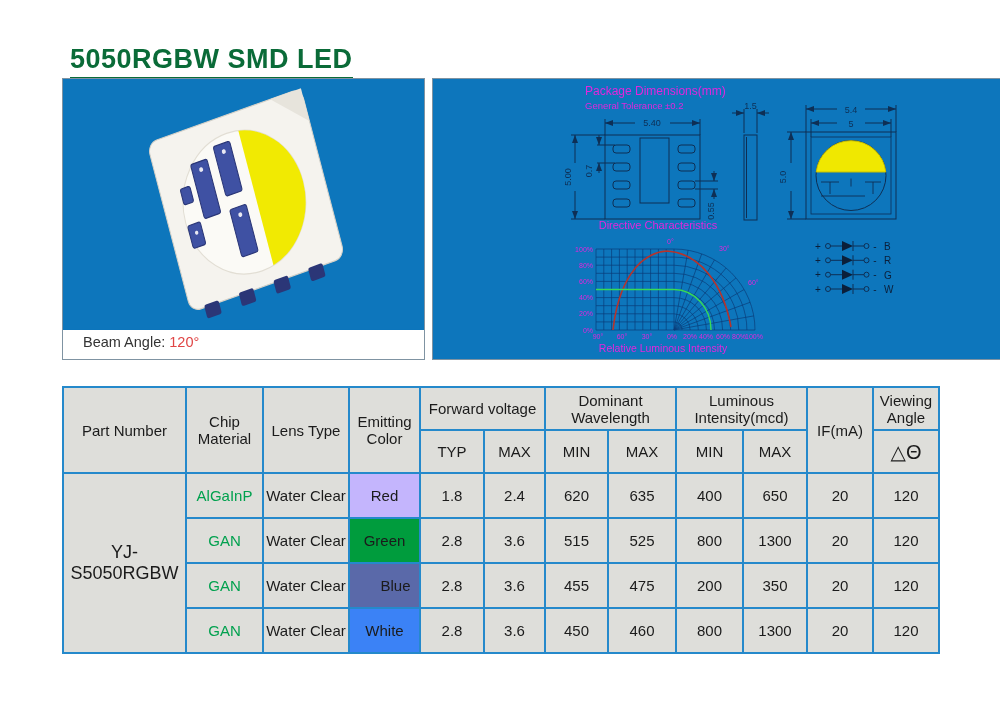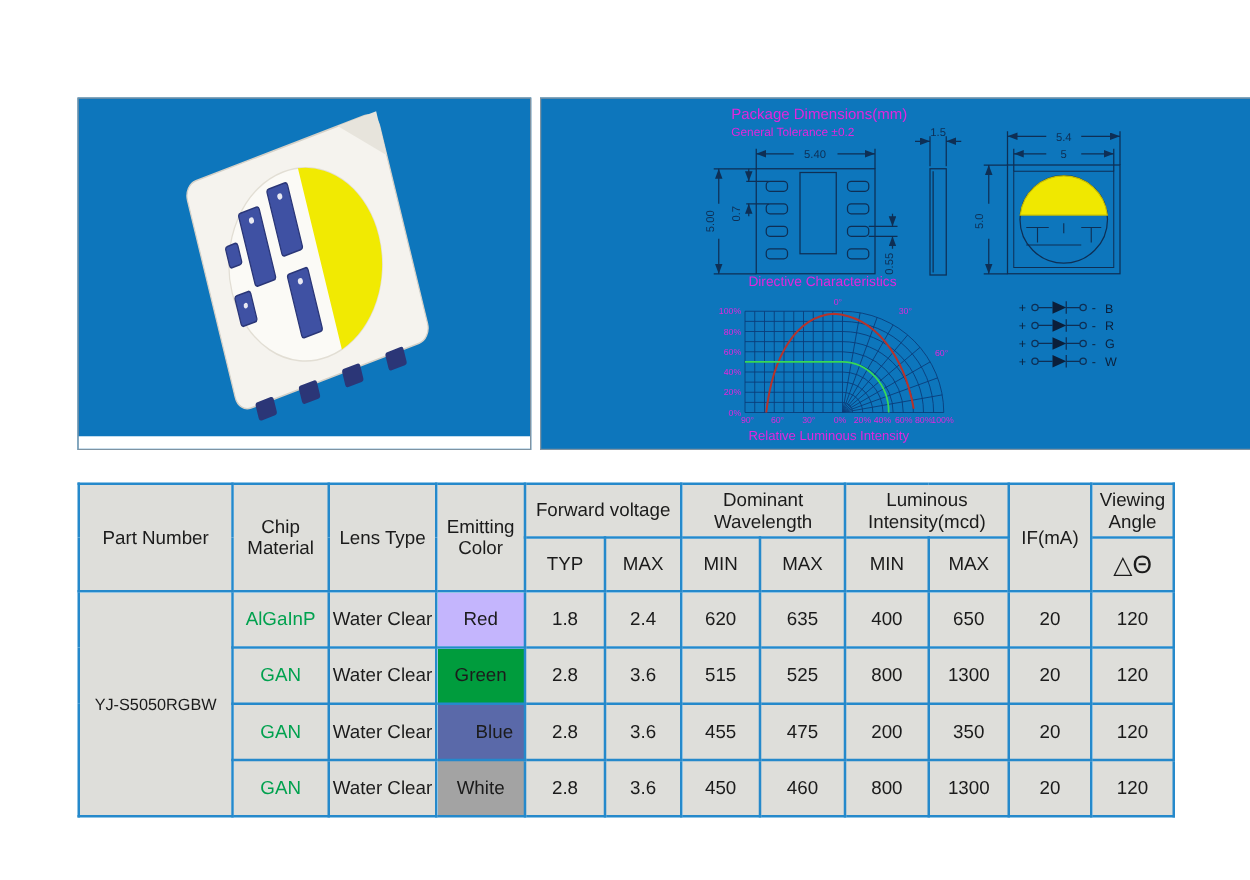--- a/index.html
+++ b/index.html
@@ -22,28 +22,29 @@
   .dim{fill:#0e2f55;font-size:9px;}
   .mag{fill:#e326dd;}
   .ckt{fill:#0b1f3a;font-size:10px;}
   table.spec{position:absolute;left:62px;top:386px;width:876px;border-collapse:collapse;table-layout:fixed;
         font-size:15px;color:#1b1b1b;}
   .spec th,.spec td{border:2px solid #2589cb;background:#dededa;text-align:center;vertical-align:middle;
         font-weight:normal;padding:0;overflow:hidden;}
   .spec thead tr{height:43px;}
   .spec tbody tr{height:45px;}
   .green-text{color:#00a14e;}
-  .part-cell{font-size:13px;}
+  .part-cell{font-size:18px;}
   .dtheta{font-size:20px;}
 </style>
 </head>
 <body>
 
 <div id="page">
 
+  <h1 class="page-title">5050RGBW SMD LED</h1>
 
   <div class="photo-panel">
     <div class="photo">
       <svg viewBox="0 0 359 213" preserveAspectRatio="none">
         <rect x="0" y="0" width="359" height="213" fill="#0d76bc"></rect>
         <g transform="translate(182,103) rotate(-17)">
           <rect x="-80" y="-75" width="160" height="150" rx="10" fill="#f5f3ee" stroke="#d5d1c8" stroke-width="1"></rect>
           <polygon points="48,-75 80,-75 80,-46" fill="#e7e4dc"></polygon>
           <circle cx="-2" cy="1" r="61" fill="#fbfaf6" stroke="#e2ded4"></circle>
           <path d="M10,-58.8 A61 61 0 0 1 10,60.8 Z" fill="#f1ea02"></path>
@@ -63,20 +64,21 @@
           <g fill="#2b3677">
             <rect x="-66" y="73" width="15" height="12" rx="2"></rect>
             <rect x="-30" y="73" width="15" height="12" rx="2"></rect>
             <rect x="6" y="73" width="15" height="12" rx="2"></rect>
             <rect x="42" y="73" width="15" height="12" rx="2"></rect>
           </g>
         </g>
       </svg>
     </div>
     <div class="photo-caption">
+      <div><span>Beam Angle: </span><span class="red-text">120°</span></div>
     </div>
   </div>
 
   <div class="drawing-panel">
     <svg viewBox="0 0 504 280">
       <defs>
         <marker id="ah" markerWidth="9" markerHeight="8" refX="8" refY="3" orient="auto-start-reverse">
           <path d="M0,0 L8,3 L0,6 Z" fill="#0e2f55"></path>
         </marker>
       </defs>
@@ -304,21 +306,21 @@
         <td>455</td>
         <td>475</td>
         <td>200</td>
         <td>350</td>
         <td>20</td>
         <td>120</td>
       </tr>
       <tr>
         <td class="green-text">GAN</td>
         <td>Water Clear</td>
-        <td style="background-color: #a3a3a3;">White</td>
+        <td style="background-color: #3b82f6;">White</td>
         <td>2.8</td>
         <td>3.6</td>
         <td>450</td>
         <td>460</td>
         <td>800</td>
         <td>1300</td>
         <td>20</td>
         <td>120</td>
       </tr>
     </tbody>

